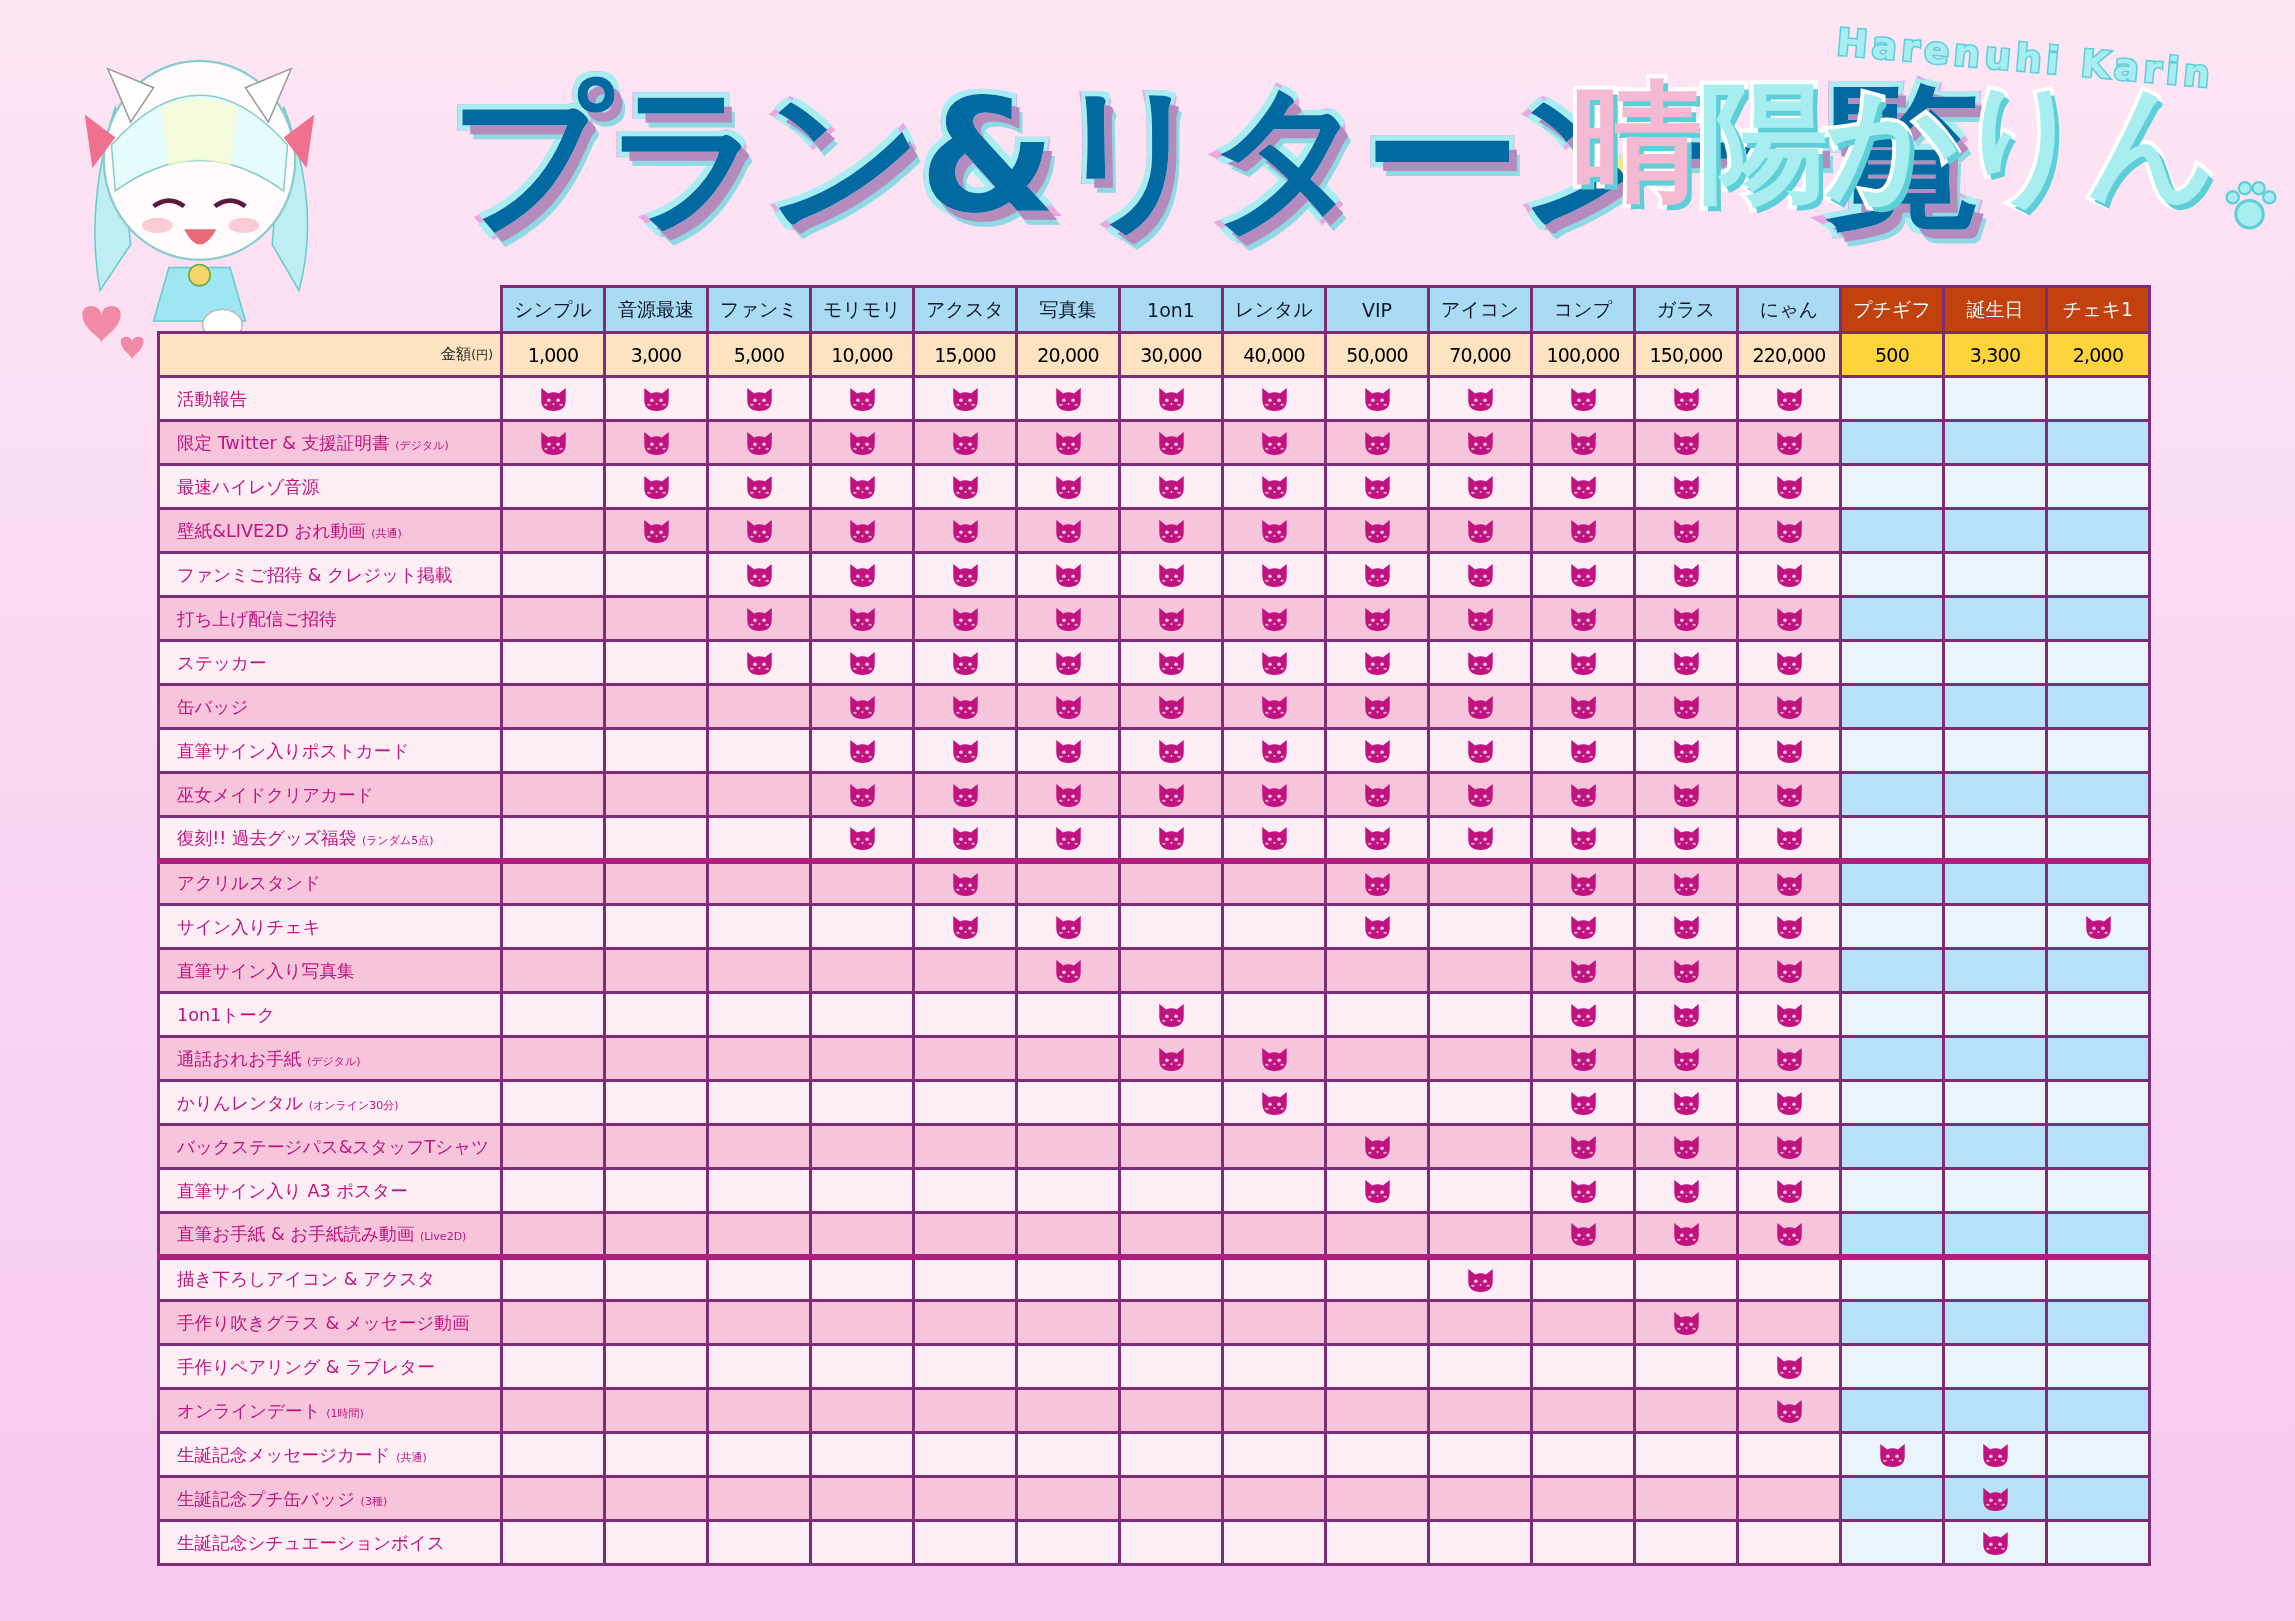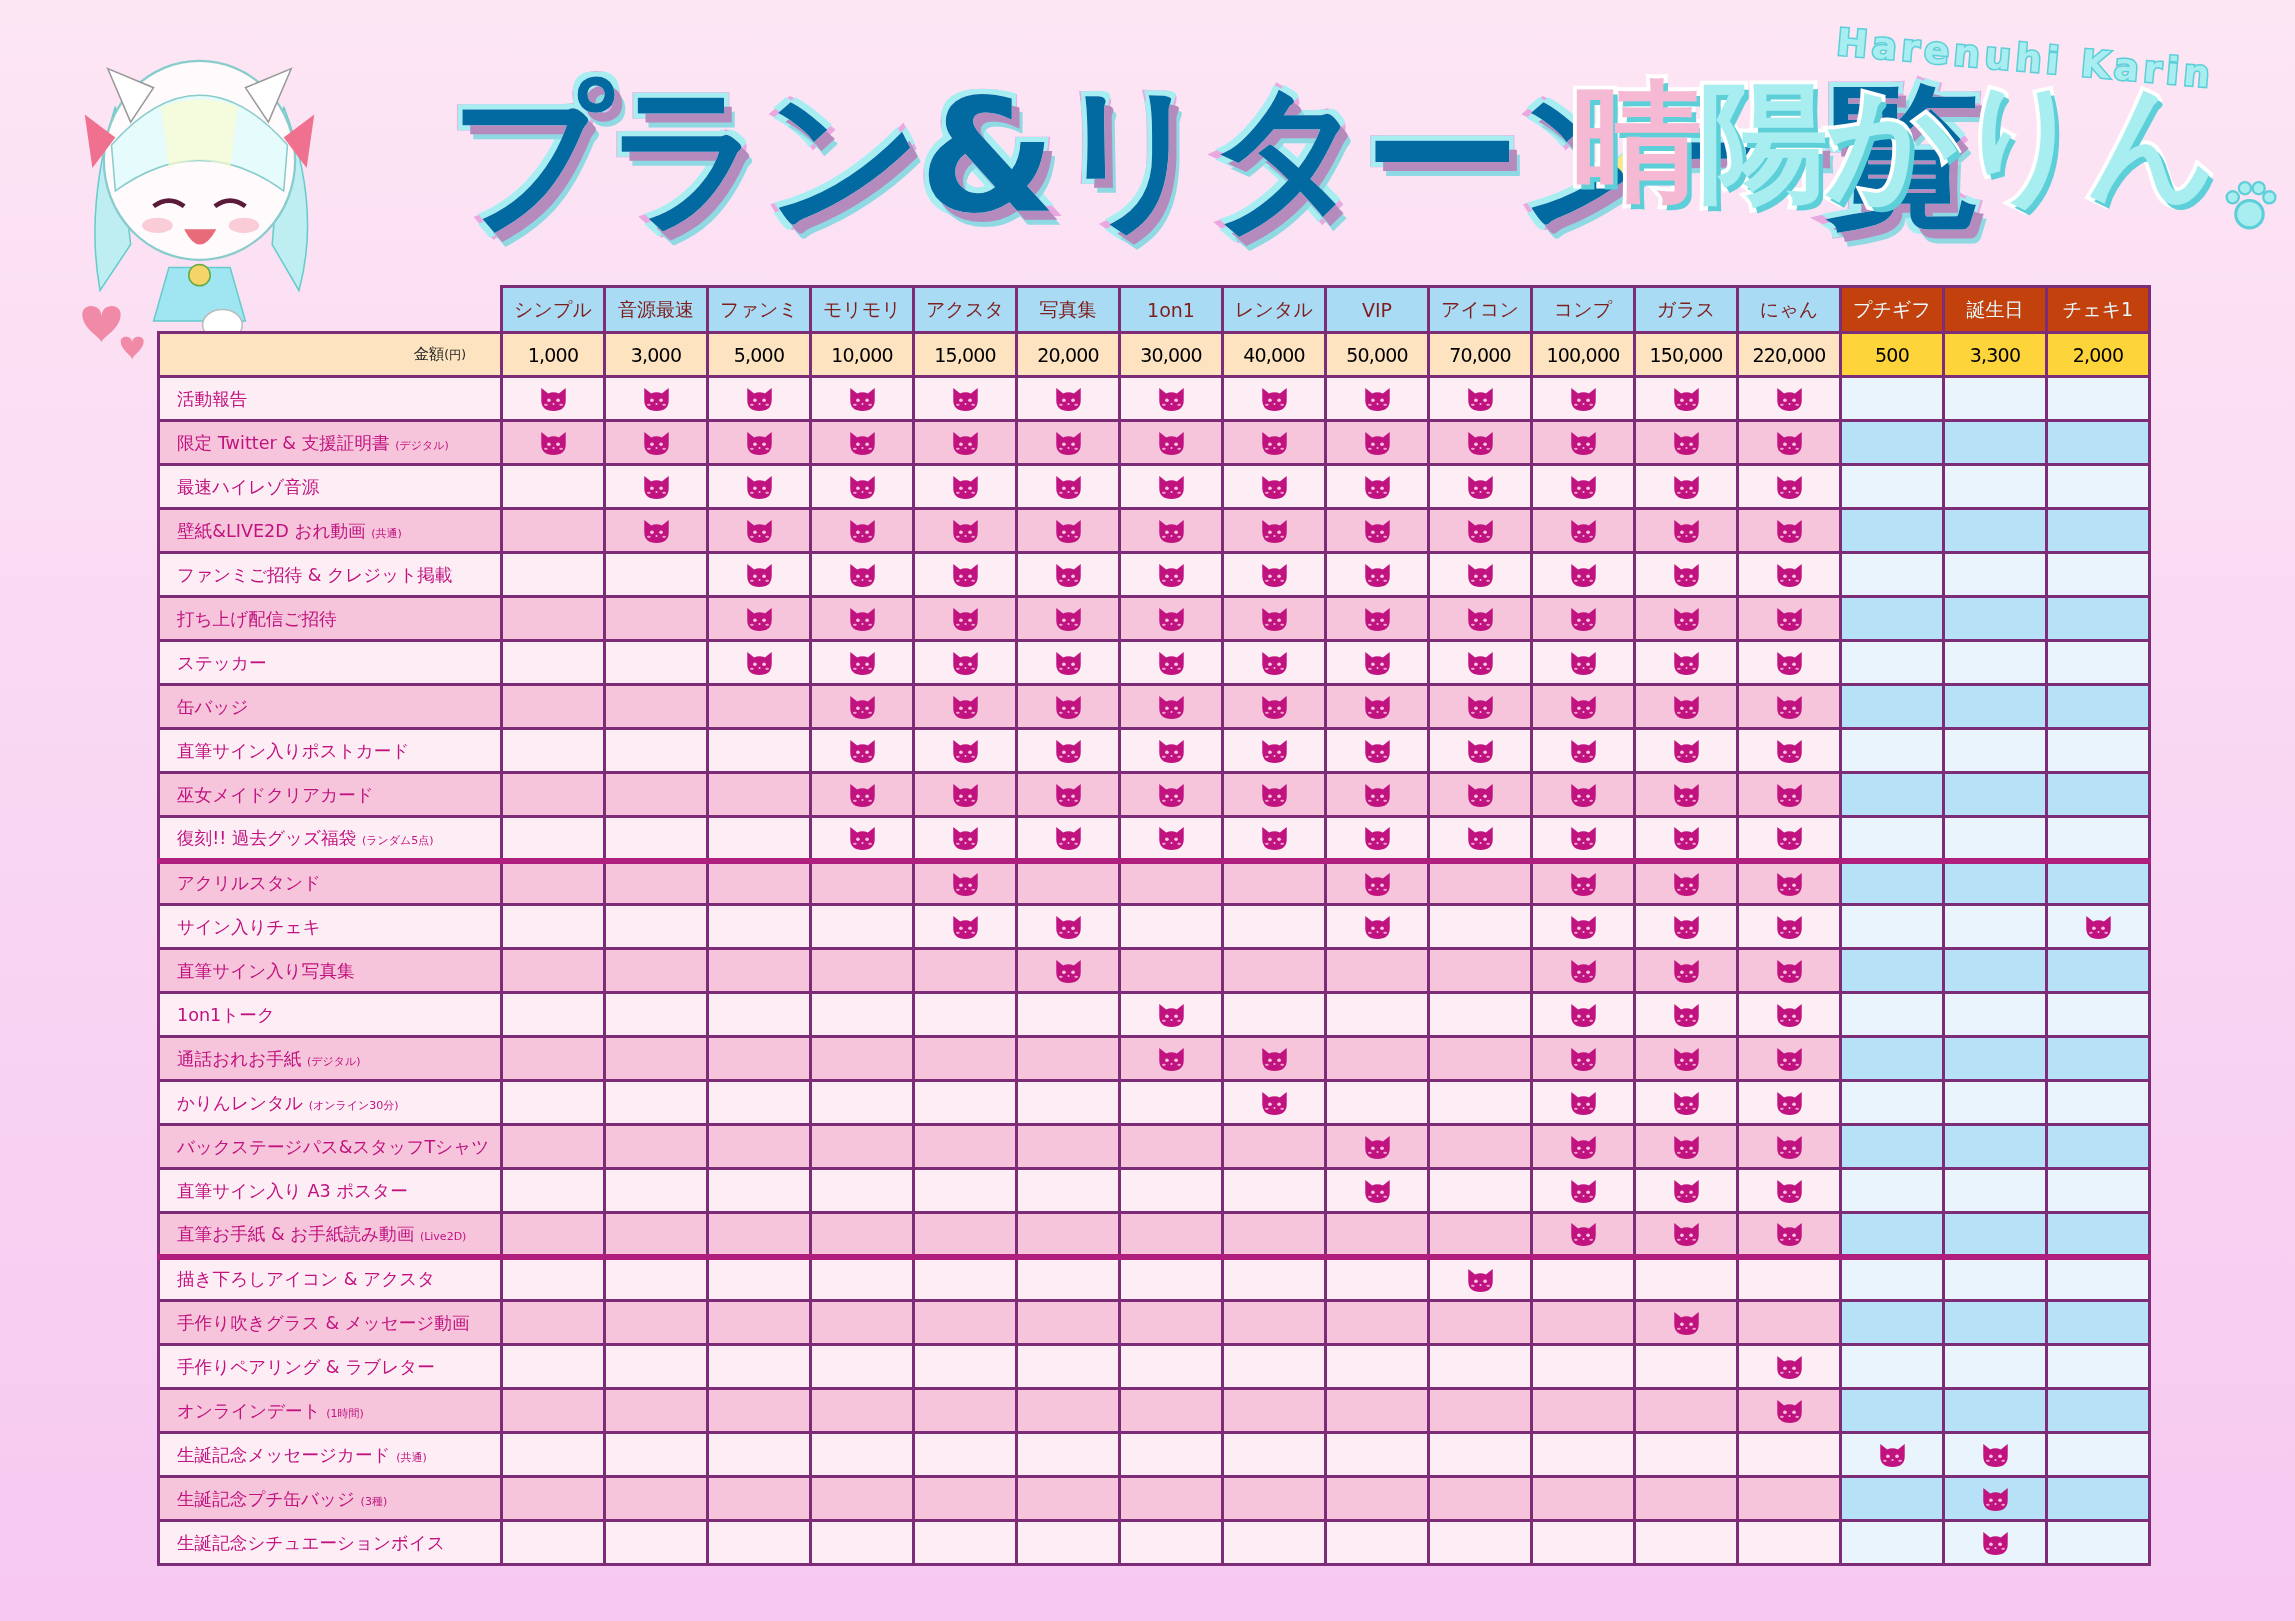--- a/index.html
+++ b/index.html
@@ -37,23 +37,23 @@
     border-collapse: collapse; table-layout: fixed;
     font-family: "DejaVu Sans", sans-serif;
   }
   .tbl td, .tbl th { border: 3.1px solid #7d2d78; padding: 0; text-align: center; vertical-align: middle; }
   .tbl col.c-label { width: 343px; }
   .tbl col.c-plan { width: 103px; }
   .tbl tr.h-plan { height: 46px; }
   .tbl tr.h-price { height: 44px; }
   .tbl tr.r { height: 44px; }
   .tbl th.blank { border: none; background: transparent; }
-  .tbl th.plan { background: #a9dcf4; color: #7f1d1d; font-weight: normal; font-size: 19px; }
+  .tbl th.plan { background: #a9dcf4; color: #0f172a; font-weight: normal; font-size: 19px; }
   .tbl th.plan.extra { background: #c2410c; color: #e9fbff; }
-  .tbl td.price-label { background: #fde3c0; text-align: right; padding-right: 34px; font-size: 15.3px; color: #222; }
+  .tbl td.price-label { background: #fde3c0; text-align: right; padding-right: 7px; font-size: 15.3px; color: #222; }
   .tbl td.price { background: #fde3c0; font-size: 19px; color: #000000; letter-spacing: -0.8px; }
   .tbl td.price.extra { background: #fdd53a; margin-left: 20px; }
   .tbl td.label { text-align: left; padding-left: 17px; color: #c0137f; font-size: 17.6px; white-space: nowrap; overflow: hidden; }
   .tbl td.label .small { font-size: 11px; }
   .tbl tr.odd td { background: #fdeef6; }
   .tbl tr.even td { background: #f6c5dc; }
   .tbl tr.odd td.x { background: #eaf4fc; }
   .tbl tr.even td.x { background: #b7e1f6; }
   .tbl tr.sep td { border-top: 6.9px solid #b01f7e; }
   .cat { display: inline-block; width: 31px; height: 27.5px; vertical-align: middle; }

